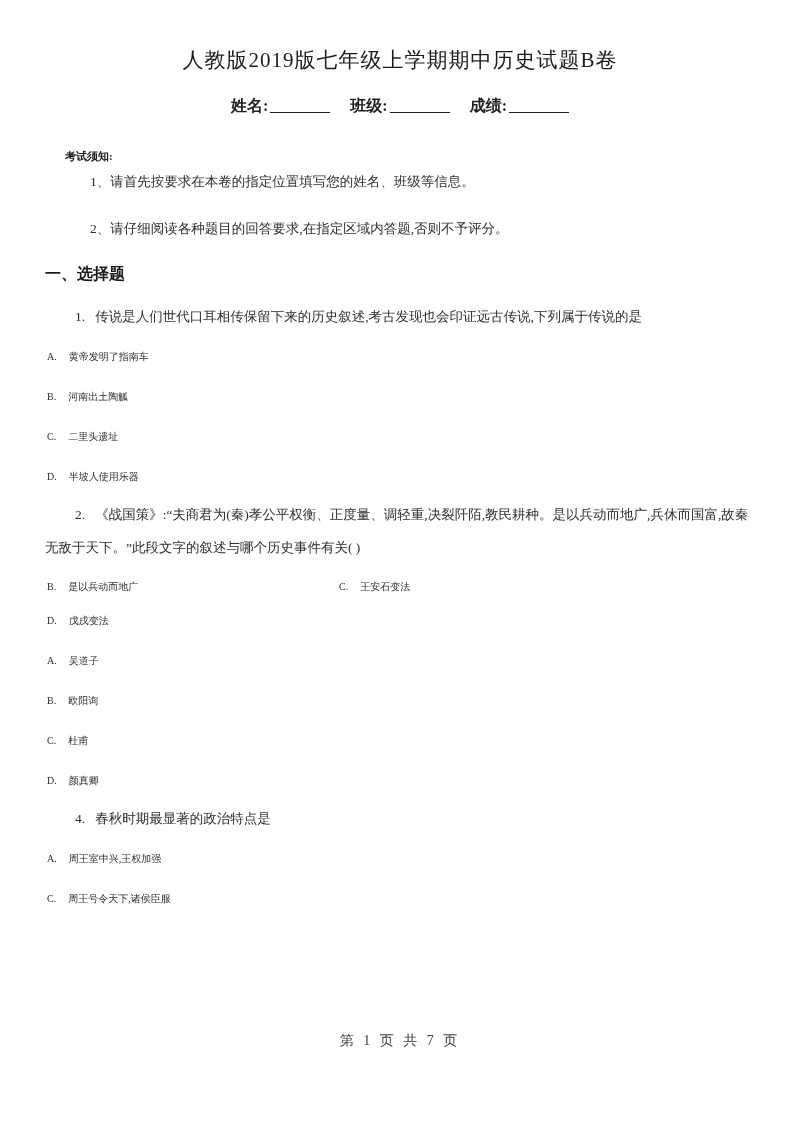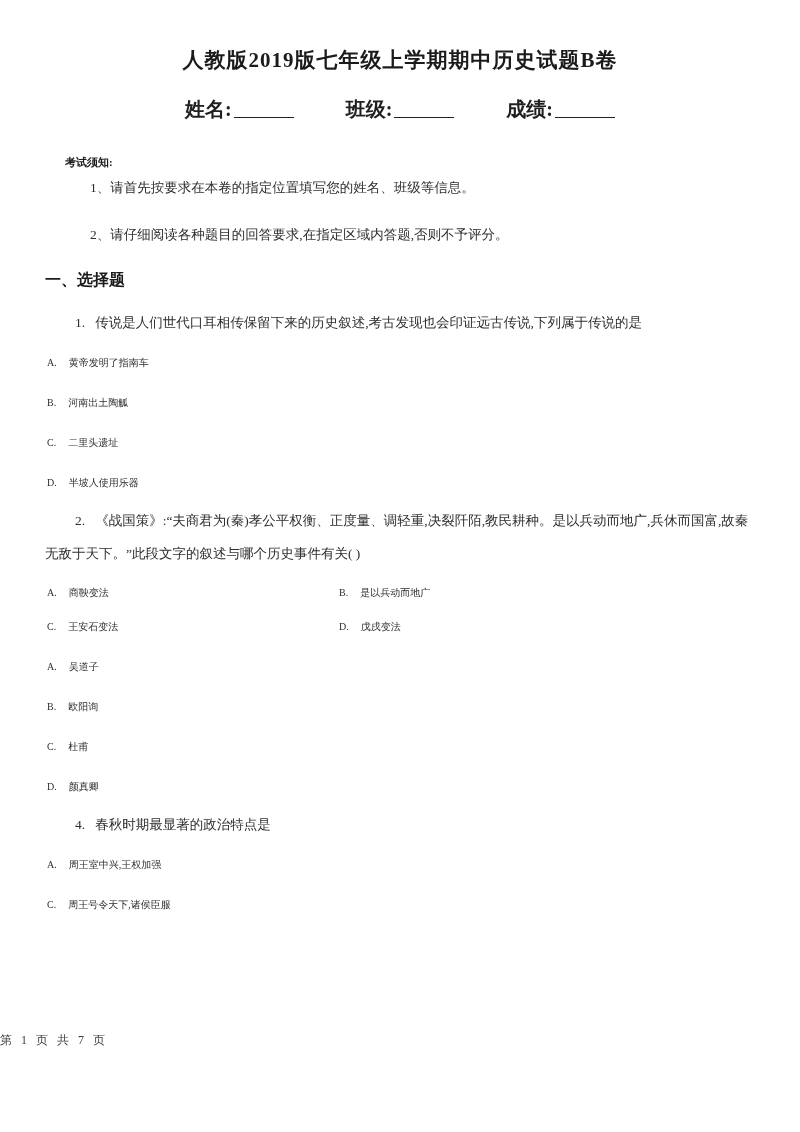--- a/index.html
+++ b/index.html
@@ -11,27 +11,27 @@
     color:#2e2e2e;
     font-family:"Liberation Serif","DejaVu Serif",serif;
     box-sizing:border-box;
     padding:0 45px;
     overflow:hidden;
   }
   p { margin:0; }
   .title {
     margin:0; padding-top:46px;
     text-align:center;
-    font-size:21px; font-weight:700;
+    font-size:21px; font-weight:400;
     color:#1b1b1b; letter-spacing:1px;
   }
   .fields {
     margin-top:22px;
-    display:flex; justify-content:center; gap:52px;
-    font-size:20px; font-weight:700; color:#1f1f1f;
+    display:flex; justify-content:center; gap:20px;
+    font-size:16px; font-weight:700; color:#1f1f1f;
   }
   .blank {
     display:inline-block; width:60px; height:12px;
     border-bottom:1.5px solid #222;
     margin-left:2px; vertical-align:-2px;
   }
   .notice-heading {
     margin-top:32px; margin-left:20px;
     font-size:11px; font-weight:700; color:#1b1b1b;
   }
@@ -61,21 +61,22 @@
   .q3 { margin-top:26px; }
   .q4 { margin-top:20px; }
   .opts-grid {
     margin-top:14px; margin-left:2px;
     display:grid; grid-template-columns:292px auto; row-gap:16px;
     font-size:13.5px; line-height:18px;
   }
   .opts-grid .opt { margin:0; }
   .footer {
     position:absolute; left:0; right:0; top:1032px;
-    font-size:12px; color:#3d3d3d; letter-spacing:3px;
+    text-align:center;
+    font-size:14px; color:#3d3d3d; letter-spacing:3px;
   }
 </style>
 </head>
 <body>
 
 <div class="page">
 
   <h1 class="title">人教版2019版七年级上学期期中历史试题B卷</h1>
 
   <div class="fields">
@@ -97,21 +98,20 @@
   <div class="section-heading">一、选择题</div>
 
   <p class="q-text"><span class="q-num">1.</span><span>传说是人们世代口耳相传保留下来的历史叙述,考古发现也会印证远古传说,下列属于传说的是</span></p>
   <p class="opt"><span class="opt-key">A.</span><span>黄帝发明了指南车</span></p>
   <p class="opt"><span class="opt-key">B.</span><span>河南出土陶觚</span></p>
   <p class="opt"><span class="opt-key">C.</span><span>二里头遗址</span></p>
   <p class="opt"><span class="opt-key">D.</span><span>半坡人使用乐器</span></p>
 
   <p class="q-text q2"><span class="q-num">2.</span><span>《战国策》:“夫商君为(秦)孝公平权衡、正度量、调轻重,决裂阡陌,教民耕种。是以兵动而地广,兵休而国富,故秦无敌于天下。”此段文字的叙述与哪个历史事件有关(   )</span></p>
   <div class="opts-grid">
-    <p class="opt"><span class="opt-key">A.</span><span>商鞅变法</span></p>
     <p class="opt"><span class="opt-key">B.</span><span>是以兵动而地广</span></p>
     <p class="opt"><span class="opt-key">C.</span><span>王安石变法</span></p>
     <p class="opt"><span class="opt-key">D.</span><span>戊戌变法</span></p>
   </div>
 
   <p class="opt"><span class="opt-key">A.</span><span>吴道子</span></p>
   <p class="opt"><span class="opt-key">B.</span><span>欧阳询</span></p>
   <p class="opt"><span class="opt-key">C.</span><span>杜甫</span></p>
   <p class="opt"><span class="opt-key">D.</span><span>颜真卿</span></p>
 

